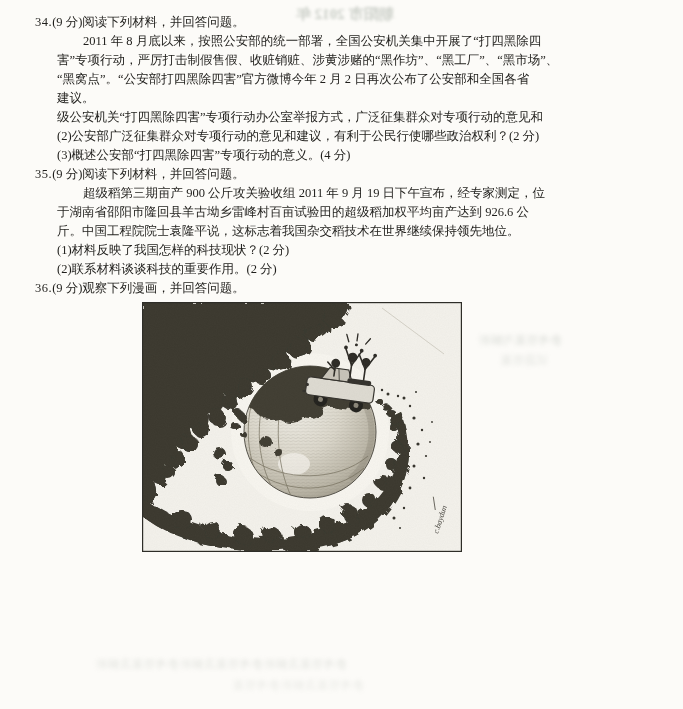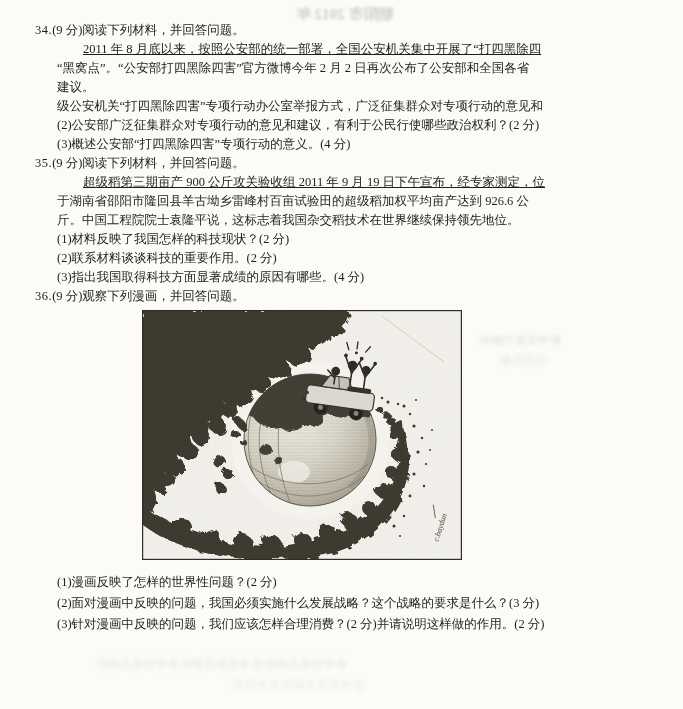--- a/index.html
+++ b/index.html
@@ -2,26 +2,26 @@
 <html><head>
 <meta charset="utf-8">
 <style>
   html,body{margin:0;padding:0;}
   body{
     width:683px;height:709px;position:relative;overflow:hidden;
     background:#fcfbf8;
     font-family:"Liberation Serif","DejaVu Serif",serif;
     color:#1f1e1b;
   }
-  .content{position:absolute;left:35px;top:21px;width:535px;font-size:12.5px;line-height:19px;}
+  .content{position:absolute;left:35px;top:13px;width:535px;font-size:12.5px;line-height:19px;}
   .qhead{white-space:nowrap;}
   .qnum{letter-spacing:.5px;}
   .qbody{margin-left:22px;}
   .pline{white-space:nowrap;}
-  .indent{text-indent:26px;text-decoration:underline;}
+  .indent{text-indent:26px;}
   .cartoon-fig{margin:4px 0 0 85px;padding:0;width:320px;height:250px;}
   .q36-subs{line-height:21px;margin-top:12px;}
   
   .bleed{position:absolute;white-space:nowrap;pointer-events:none;transform:scaleX(-1);}
   .bleed-top{left:296px;top:5px;font-size:15px;font-weight:bold;color:#a3aba1;filter:blur(1.4px);opacity:.55;}
   .bleed-side1{left:478px;top:332px;font-size:12px;color:#9aa39a;filter:blur(2px);opacity:.3;}
   .bleed-side2{left:500px;top:352px;font-size:12px;color:#9aa39a;filter:blur(2.2px);opacity:.25;}
   .bleed-bot1{left:95px;top:656px;font-size:12px;color:#a9b0a7;filter:blur(2px);opacity:.28;}
   .bleed-bot2{left:232px;top:677px;font-size:12px;color:#aeb4ab;filter:blur(2.2px);opacity:.22;}
 </style>
@@ -33,37 +33,37 @@
 <div class="bleed bleed-side2">试题答案</div>
 <div class="bleed bleed-bot1">参考答案及解析参考答案及解析参考答案及解析</div>
 <div class="bleed bleed-bot2">参考答案及解析参考答案</div>
 
 <main class="content">
 
   <section>
     <div class="qhead"><span class="qnum">34.</span><span>(9 分)阅读下列材料，并回答问题。</span></div>
     <div class="qbody">
       <div class="pline indent">2011 年 8 月底以来，按照公安部的统一部署，全国公安机关集中开展了“打四黑除四</div>
+      <div class="pline">害”专项行动，严厉打击制假售假、收赃销赃、涉黄涉赌的“黑作坊”、“黑工厂”、“黑市场”、</div>
       <div class="pline">“黑窝点”。“公安部打四黑除四害”官方微博今年 2 月 2 日再次公布了公安部和全国各省</div>
       <div class="pline">建议。</div>
       <div class="pline">级公安机关“打四黑除四害”专项行动办公室举报方式，广泛征集群众对专项行动的意见和</div>
       <div class="pline">(2)公安部广泛征集群众对专项行动的意见和建议，有利于公民行使哪些政治权利？(2 分)</div>
       <div class="pline">(3)概述公安部“打四黑除四害”专项行动的意义。(4 分)</div>
     </div>
   </section>
 
   <section>
     <div class="qhead"><span class="qnum">35.</span><span>(9 分)阅读下列材料，并回答问题。</span></div>
     <div class="qbody">
       <div class="pline indent">超级稻第三期亩产 900 公斤攻关验收组 2011 年 9 月 19 日下午宣布，经专家测定，位</div>
       <div class="pline">于湖南省邵阳市隆回县羊古坳乡雷峰村百亩试验田的超级稻加权平均亩产达到 926.6 公</div>
       <div class="pline">斤。中国工程院院士袁隆平说，这标志着我国杂交稻技术在世界继续保持领先地位。</div>
       <div class="pline">(1)材料反映了我国怎样的科技现状？(2 分)</div>
       <div class="pline">(2)联系材料谈谈科技的重要作用。(2 分)</div>
-      <div class="pline">(3)指出我国取得科技方面显著成绩的原因有哪些。(4 分)</div>
     </div>
   </section>
 
   <section>
     <div class="qhead"><span class="qnum">36.</span><span>(9 分)观察下列漫画，并回答问题。</span></div>
     <div class="qbody">
       <figure class="cartoon-fig">
         <svg width="320" height="250" viewBox="0 0 320 250">
           <defs>
             <clipPath id="frameClip">
@@ -221,21 +221,16 @@
             <g transform="translate(296,232) rotate(-72)">
               <line x1="22" y1="-10" x2="34" y2="-16" stroke="#55524a" stroke-width="0.8"></line>
               <text x="0" y="0" font-size="8" font-style="italic" fill="#44423c" font-family="Liberation Serif, serif">c.baydun</text>
             </g>
 
             <rect x="0" y="0" width="320" height="250" filter="url(#paperNoise)" opacity="0.12"></rect>
           </g>
           <rect x="0.6" y="0.6" width="318.8" height="248.8" fill="none" stroke="#2e2d28" stroke-width="1.2"></rect>
         </svg>
       </figure>
-      <div class="q36-subs">
-        <div class="pline">(1)漫画反映了怎样的世界性问题？(2 分)</div>
-        <div class="pline">(2)面对漫画中反映的问题，我国必须实施什么发展战略？这个战略的要求是什么？(3 分)</div>
-        <div class="pline">(3)针对漫画中反映的问题，我们应该怎样合理消费？(2 分)并请说明这样做的作用。(2 分)</div>
-      </div>
     </div>
   </section>
 
 </main>
 
 </body></html>

